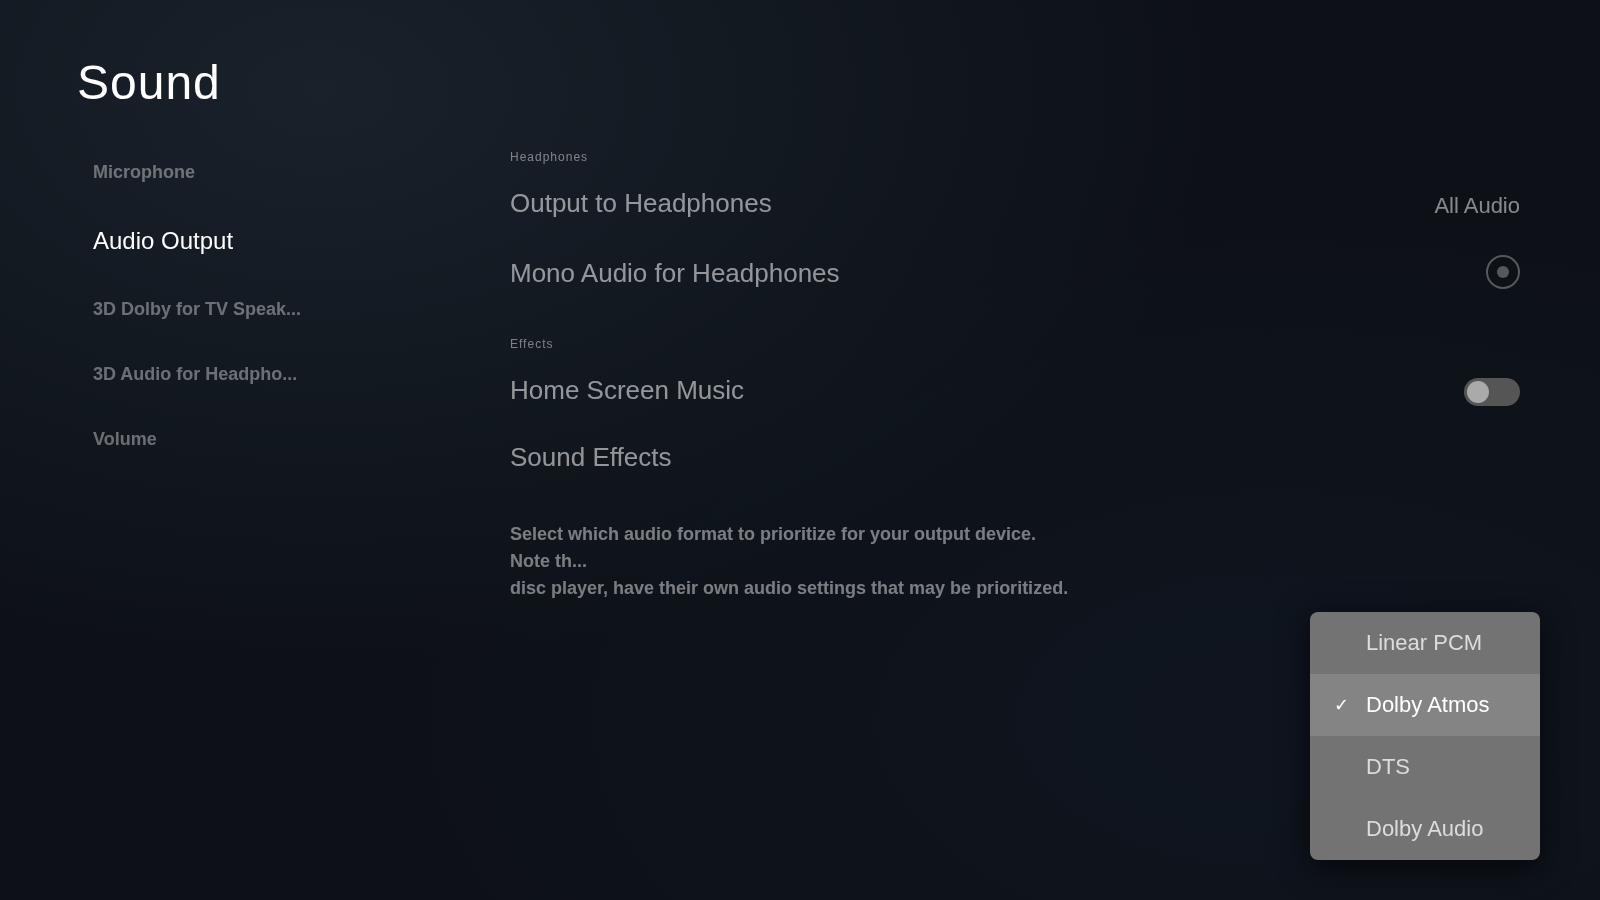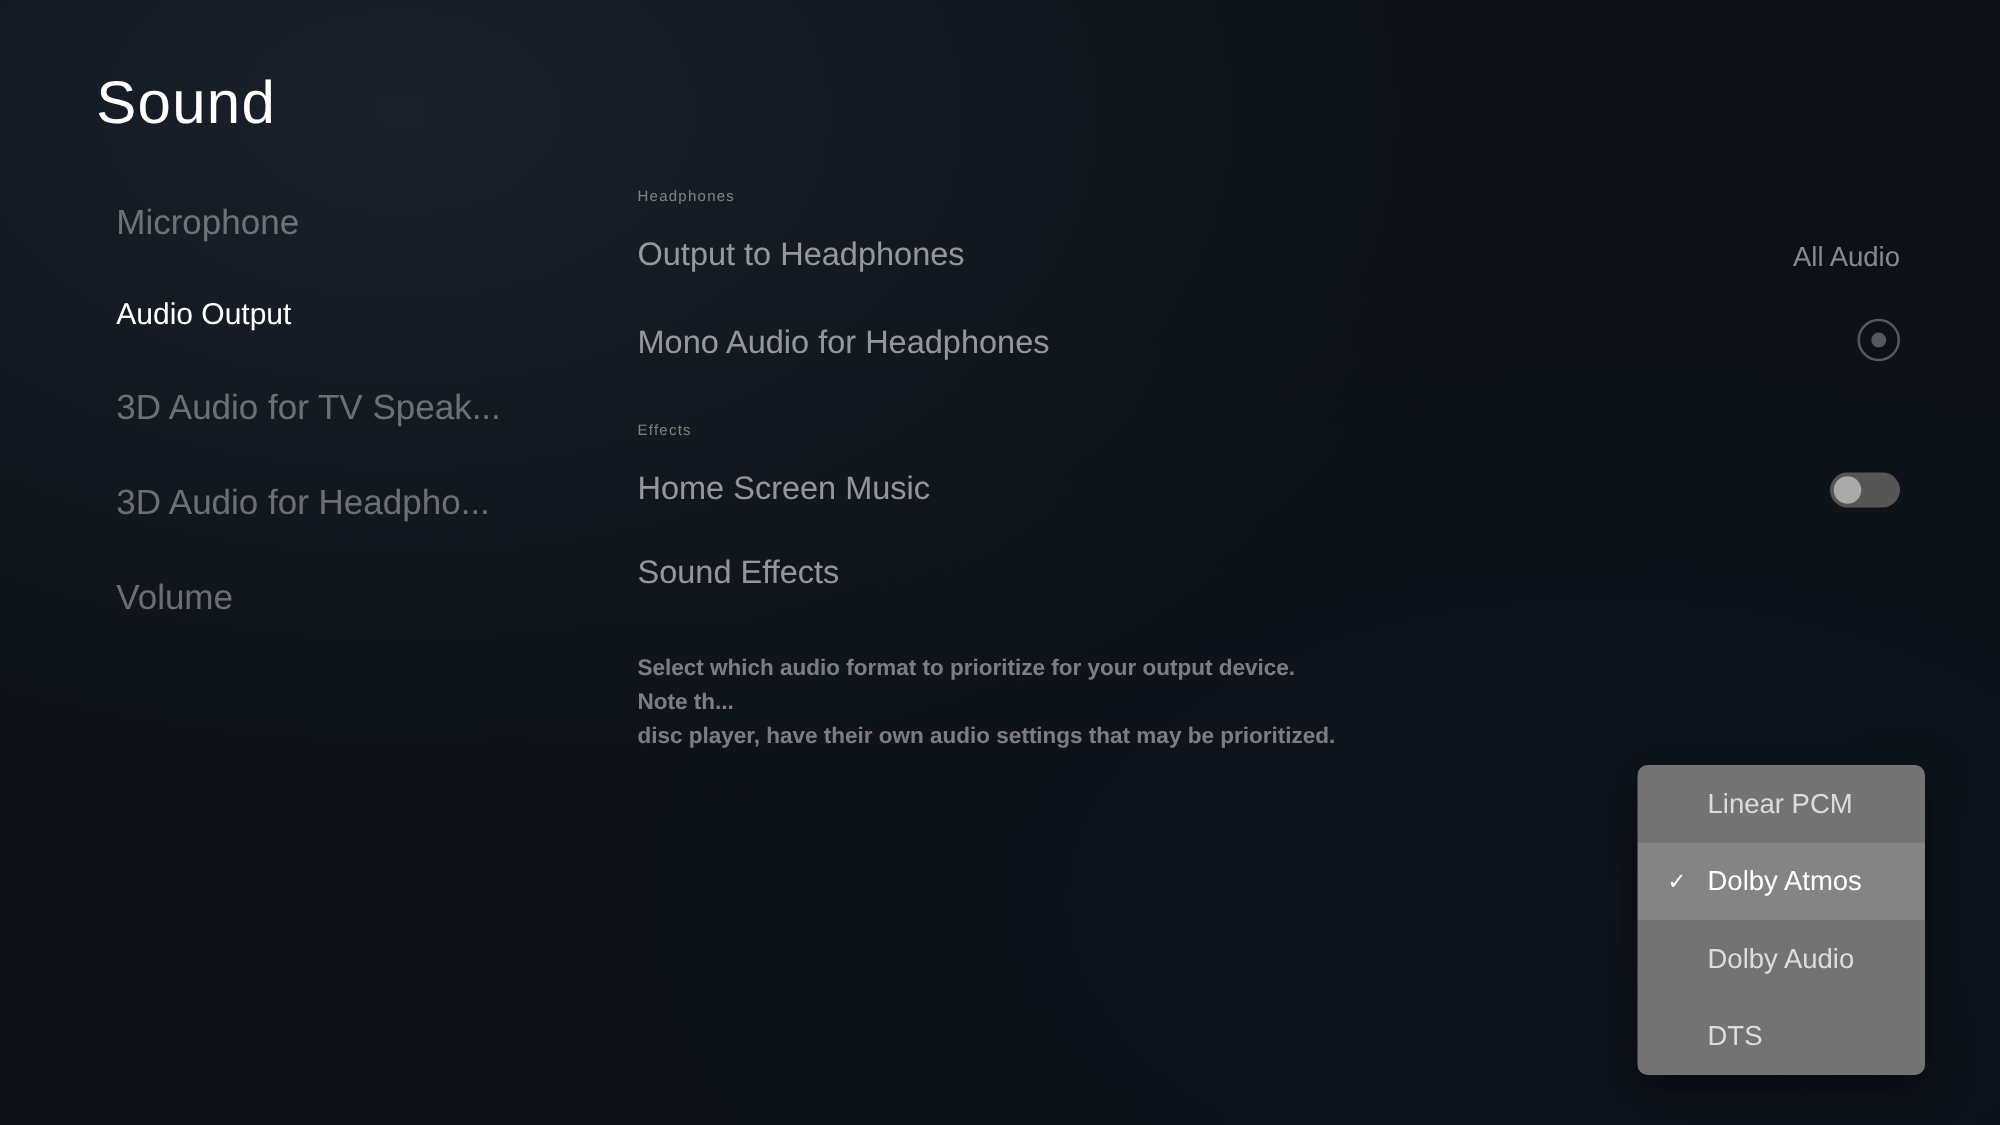--- a/index.html
+++ b/index.html
@@ -39,22 +39,22 @@
       left: 77px;
       width: 380px;
       display: flex;
       flex-direction: column;
       gap: 0;
     }
 
     .sidebar-item {
       padding: 22px 16px;
       color: rgba(255,255,255,0.38);
-      font-size: 28px;
-      font-weight: 400;
+      font-size: 18px;
+      font-weight: 700;
       cursor: pointer;
       border-radius: 6px;
     }
 
     .sidebar-item.active {
       color: #ffffff;
       font-size: 24px;
       font-weight: 400;
     }
 
@@ -217,21 +217,21 @@
 <h1 class="page-title">Sound</h1>
 
 <nav class="sidebar">
   <div class="sidebar-item">
     <span>Microphone</span>
   </div>
   <div class="sidebar-item active">
     <span>Audio Output</span>
   </div>
   <div class="sidebar-item">
-    <span>3D Audio for TV Speak...</span>
+    <span>3D Dolby for TV Speak...</span>
   </div>
   <div class="sidebar-item">
     <span>3D Audio for Headpho...</span>
   </div>
   <div class="sidebar-item">
     <span>Volume</span>
   </div>
 </nav>
 
 <div class="content-panel">
@@ -275,19 +275,19 @@
   <div class="dropdown-item">
     <span class="check-placeholder"></span>
     <span>Linear PCM</span>
   </div>
   <div class="dropdown-item selected">
     <span class="check-icon">✓</span>
     <span>Dolby Atmos</span>
   </div>
   <div class="dropdown-item">
     <span class="check-placeholder"></span>
-    <span>Dolby Audio</span>
+    <span>DTS</span>
   </div>
   <div class="dropdown-item">
     <span class="check-placeholder"></span>
-    <span>DTS</span>
+    <span>Dolby Audio</span>
   </div>
 </div>
 
 </body></html>

